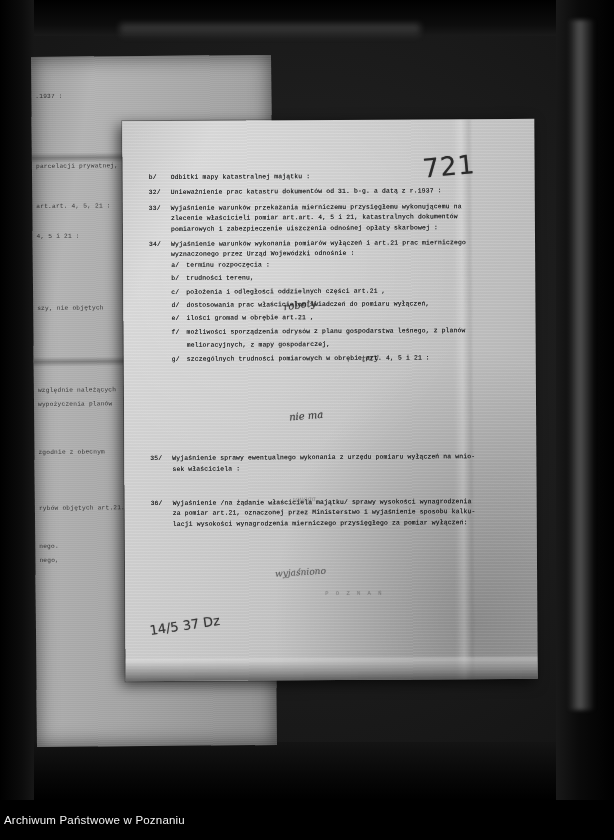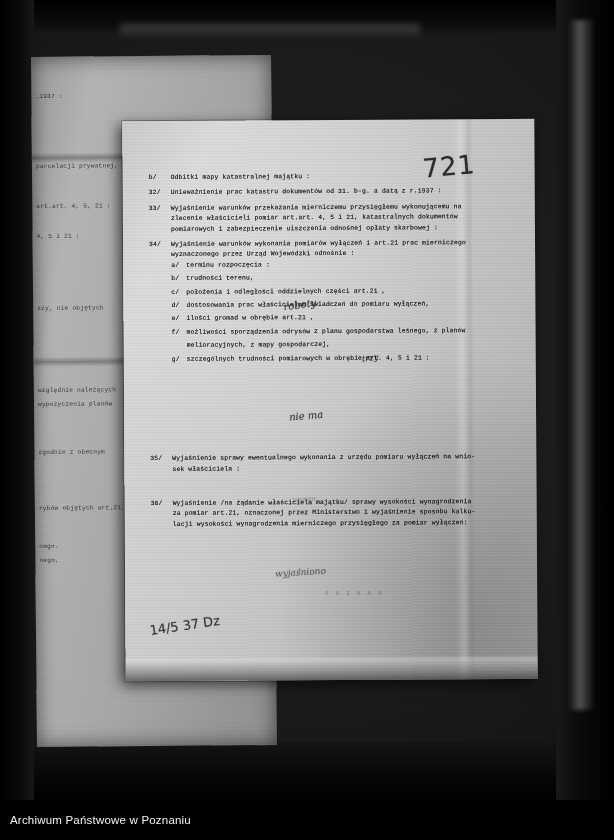--- a/index.html
+++ b/index.html
@@ -165,21 +165,21 @@
                 font-family:"Liberation Mono", monospace; font-style:normal; }
 
   
   #footer {
     position: absolute;
     left: 0; bottom: 0;
     width: 608px; height: 40px;
     background: #000;
     display: flex;
     align-items: center;
-    padding-left: 10px;
+    padding-left: 4px;
   }
   #footer .caption {
     color: #f2f2f2;
     font-size: 11.5px;
     letter-spacing: .2px;
     font-family: "Liberation Sans", sans-serif;
   }
 </style>
 </head>
 <body>

